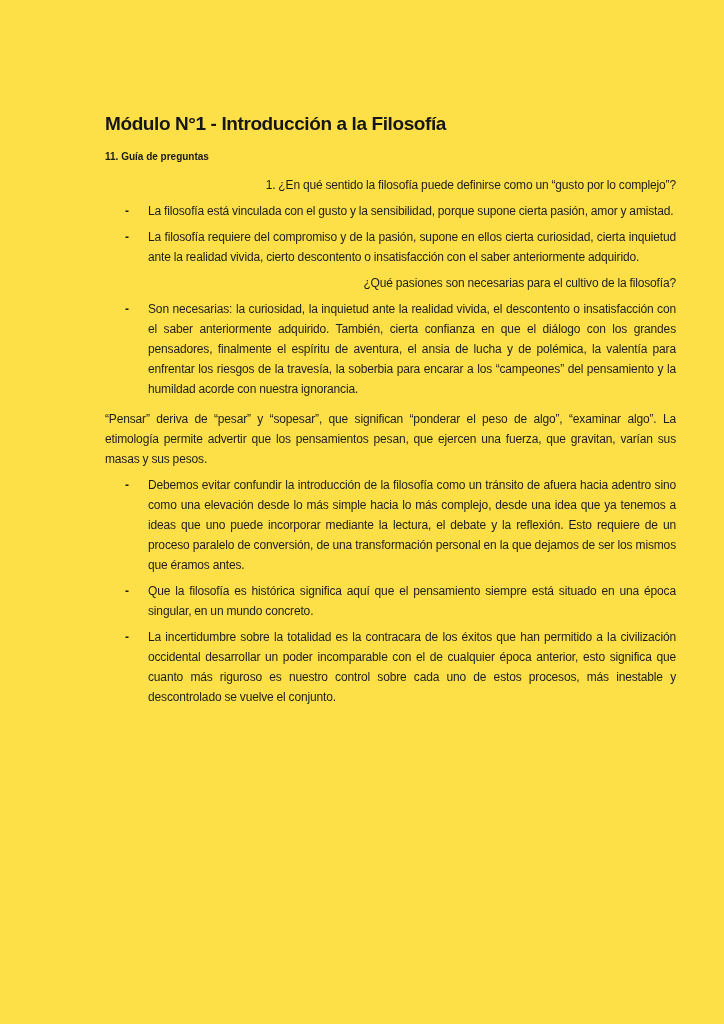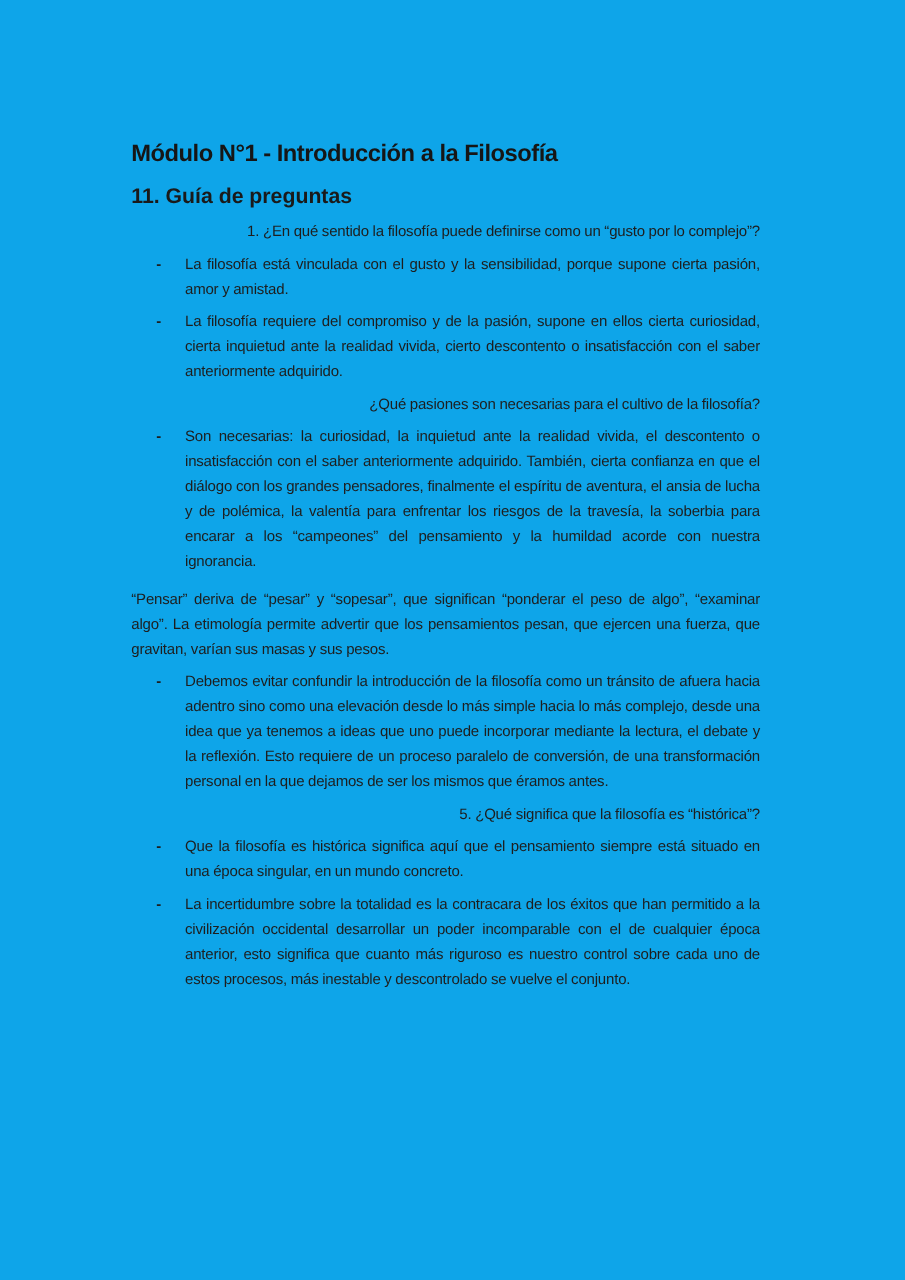--- a/index.html
+++ b/index.html
@@ -9,36 +9,36 @@
   body {
     width: 724px;
     height: 1024px;
     background: #ffffff;
     overflow: hidden;
   }
   .page {
     box-sizing: border-box;
     width: 724px;
     height: 1024px;
-    padding: 112px 116px 0 105px;
-    background: #0ea5e9;
+    padding: 112px 48px 0 105px;
+    background: #fde047;
     font-family: "Liberation Sans", sans-serif;
     color: #1e1e1e;
   }
   .title {
     margin: 0 0 13px 0;
     font-size: 19px;
     line-height: 24px;
     font-weight: 700;
     letter-spacing: -0.4px;
     color: #161616;
   }
   .section-heading {
     margin: 0 0 10px 0;
-    font-size: 17px;
+    font-size: 10px;
     line-height: 16px;
     font-weight: 700;
     color: #1a1a1a;
   }
   .block {
     font-size: 12px;
     line-height: 20px;
     letter-spacing: -0.15px;
     margin: 0 0 6px 0;
     word-spacing: -0.2px;
@@ -69,17 +69,16 @@
   <h1 class="title">Módulo N°1 - Introducción a la Filosofía</h1>
   <h2 class="section-heading">11. Guía de preguntas</h2>
   <main class="doc-body" id="doc-body">
       <p class="block question">1. ¿En qué sentido la filosofía puede definirse como un “gusto por lo complejo”?</p>
       <div class="block bullet"><span class="dash">-</span><span class="bullet-text">La filosofía está vinculada con el gusto y la sensibilidad, porque supone cierta pasión, amor y amistad.</span></div>
       <div class="block bullet"><span class="dash">-</span><span class="bullet-text">La filosofía requiere del compromiso y de la pasión, supone en ellos cierta curiosidad, cierta inquietud ante la realidad vivida, cierto descontento o insatisfacción con el saber anteriormente adquirido.</span></div>
       <p class="block question">¿Qué pasiones son necesarias para el cultivo de la filosofía?</p>
       <div class="block bullet"><span class="dash">-</span><span class="bullet-text">Son necesarias: la curiosidad, la inquietud ante la realidad vivida, el descontento o insatisfacción con el saber anteriormente adquirido. También, cierta confianza en que el diálogo con los grandes pensadores, finalmente el espíritu de aventura, el ansia de lucha y de polémica, la valentía para enfrentar los riesgos de la travesía, la soberbia para encarar a los “campeones” del pensamiento y la humildad acorde con nuestra ignorancia.</span></div>
       <p class="block paragraph">“Pensar” deriva de “pesar” y “sopesar”, que significan “ponderar el peso de algo”, “examinar algo”. La etimología permite advertir que los pensamientos pesan, que ejercen una fuerza, que gravitan, varían sus masas y sus pesos.</p>
       <div class="block bullet"><span class="dash">-</span><span class="bullet-text">Debemos evitar confundir la introducción de la filosofía como un tránsito de afuera hacia adentro sino como una elevación desde lo más simple hacia lo más complejo, desde una idea que ya tenemos a ideas que uno puede incorporar mediante la lectura, el debate y la reflexión. Esto requiere de un proceso paralelo de conversión, de una transformación personal en la que dejamos de ser los mismos que éramos antes.</span></div>
-      <p class="block question">5. ¿Qué significa que la filosofía es “histórica”?</p>
       <div class="block bullet"><span class="dash">-</span><span class="bullet-text">Que la filosofía es histórica significa aquí que el pensamiento siempre está situado en una época singular, en un mundo concreto.</span></div>
       <div class="block bullet"><span class="dash">-</span><span class="bullet-text">La incertidumbre sobre la totalidad es la contracara de los éxitos que han permitido a la civilización occidental desarrollar un poder incomparable con el de cualquier época anterior, esto significa que cuanto más riguroso es nuestro control sobre cada uno de estos procesos, más inestable y descontrolado se vuelve el conjunto.</span></div>
     </main>
 </div>
 
 </body></html>

